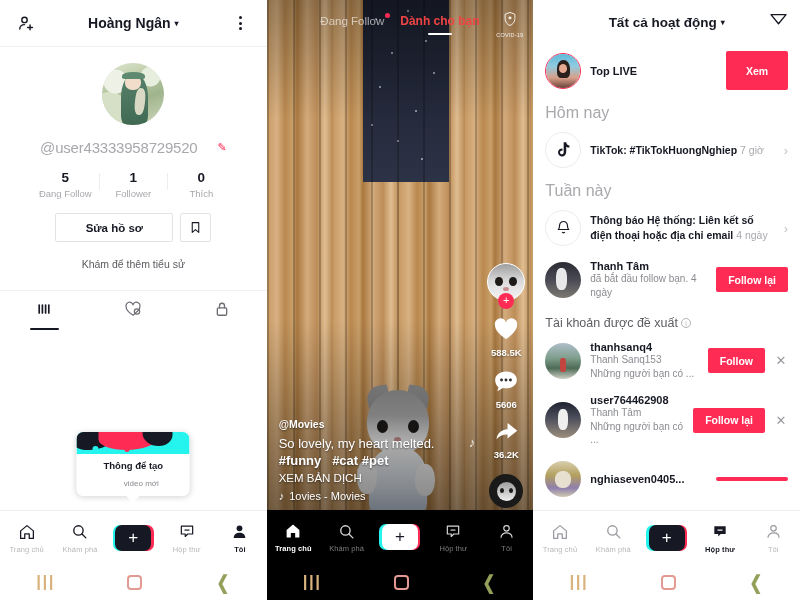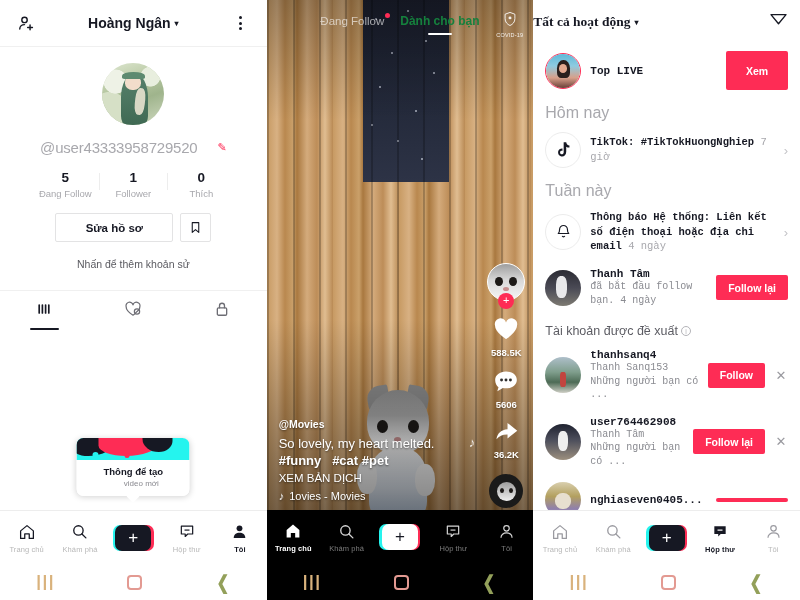--- a/index.html
+++ b/index.html
@@ -107,21 +107,21 @@
   .create-tip .art .b2 { position: absolute; left: 22px; top: -4px; width: 58px; height: 22px;
                          background: #fe2c55; border-radius: 0 0 55% 50%; }
   .create-tip .art .b3 { position: absolute; left: 66px; top: -10px; width: 30px; height: 24px;
                          background: #161823; border-radius: 0 0 50% 60%; }
   .create-tip .art .d1 { position: absolute; left: 16px; top: 14px; width: 6px; height: 6px;
                          border-radius: 50%; background: #25f4ee; }
   .create-tip .art .d2 { position: absolute; left: 48px; top: 15px; width: 5px; height: 5px;
                          border-radius: 50%; background: #fe2c55; }
   .create-tip .body { padding: 6px 0 8px; text-align: center; background: #fff; }
   .create-tip .t1 { font-size: 9.5px; font-weight: bold; color: #161823; }
-  .create-tip .t2 { font-size: 8px; color: #8a8a90; margin-top: 2px; padding-left: 16px; }
+  .create-tip .t2 { font-size: 8px; color: #8a8a90; margin-top: 8px; padding-left: 16px; }
   .create-tip-arrow { position: absolute; left: 50%; transform: translateX(-50%) rotate(45deg);
                       bottom: 99px; width: 9px; height: 9px; background: #fff; }
 
   
   .video-bg { position: absolute; inset: 0;
       background:
         repeating-linear-gradient(90deg,
           #c79a63 0px, #d8b183 10px, #b9884f 18px, #caa06a 26px,
           #a9783f 30px, #d4ab7c 40px, #bd8d58 50px, #e0bd91 58px, #b98a54 66px);
       }
@@ -147,21 +147,21 @@
   .cat .paw-r { position: absolute; right: -2px; top: 74px; width: 20px; height: 32px;
       background: #f4f4f4; border-radius: 46%; }
   .video-shade-top { position: absolute; left:0; right:0; top:0; height: 120px;
       background: linear-gradient(180deg, rgba(0,0,0,.28), rgba(0,0,0,0)); }
   .video-shade-bot { position: absolute; left:0; right:0; bottom:90px; height: 190px;
       background: linear-gradient(0deg, rgba(0,0,0,.46), rgba(0,0,0,0)); }
 
   .feed-tabs { position: absolute; top: 14px; left: 0; right: 0; display: flex;
                align-items: center; justify-content: center; gap: 16px; }
   .feed-tab { font-size: 11.5px; color: rgba(255,255,255,.62); position: relative; padding-bottom: 5px; }
-  .feed-tab.active { color: #15803d; font-weight: bold; font-size: 12px; }
+  .feed-tab.active { color: #ef4444; font-weight: bold; font-size: 12px; }
   .feed-tab.active .bar { position: absolute; left: 50%; transform: translateX(-50%); bottom: -2px;
                           width: 24px; height: 2px; background: #fff; border-radius: 2px; }
   .feed-tab .dot { position: absolute; right: -6px; top: -2px; width: 5px; height: 5px;
                    border-radius: 50%; background: #fe2c55; }
   .covid { position: absolute; right: 10px; top: 11px; display: flex; flex-direction: column;
            align-items: center; gap: 1px; color: rgba(255,255,255,.88); }
   .covid .lbl { font-size: 5.5px; letter-spacing: .2px; }
 
   .rail { position: absolute; right: 8px; bottom: 92px; display: flex; flex-direction: column;
           align-items: center; gap: 11px; }
@@ -186,29 +186,29 @@
   .caption { position: absolute; left: 12px; bottom: 98px; width: 190px; color: #fff; }
   .caption .handle { font-size: 10.5px; font-weight: bold; text-shadow: 0 1px 2px rgba(0,0,0,.5); }
   .caption .txt { font-size: 13px; line-height: 1.32; margin-top: 5px; text-shadow: 0 1px 2px rgba(0,0,0,.5); }
   .caption .txt .tag { font-weight: bold; }
   .caption .translate { font-size: 11.5px; margin-top: 3px; text-shadow: 0 1px 2px rgba(0,0,0,.5); }
   .caption .music { font-size: 11px; margin-top: 6px; display: flex; align-items: center; gap: 5px;
                     text-shadow: 0 1px 2px rgba(0,0,0,.5); }
   .note-float { position: absolute; right: 58px; bottom: 150px; color: #fff; font-size: 13px; opacity: .85; }
 
   
-  .p3-head { height: 44px; display: flex; align-items: center; position: relative; font-family: Liberation Serif, serif; }
+  .p3-head { height: 44px; display: flex; align-items: center; justify-content: center; position: relative; }
   .p3-title { font-size: 13.5px; font-weight: bold; color: #161823; display: flex; align-items: center; gap: 4px; }
   .p3-title .caret { font-size: 8px; }
   .p3-filter { position: absolute; right: 12px; top: 12px; }
 
   .row { display: flex; align-items: center; padding: 7px 12px; gap: 9px; }
   .row .av { width: 36px; height: 36px; border-radius: 50%; flex: none; overflow: hidden; position: relative; }
   .row .av.live { border: 1.6px solid #fe2c55; }
-  .row .txt { flex: 1; min-width: 0; font-family: Liberation Mono, monospace; }
+  .row .txt { flex: 1; min-width: 0; }
   .row .name { font-size: 11px; font-weight: bold; color: #161823; }
   .row .sub { font-size: 10px; color: #8a8b91; line-height: 1.35; }
   .row .line { font-size: 10.5px; color: #161823; line-height: 1.4; }
   .row .line b { font-weight: bold; }
   .row .line .time { color: #a8a8ad; font-weight: normal; }
   .chev { color: #c4c4c8; font-size: 13px; }
 
   .btn-red { background: #fe2c55; color: #fff; border: none; border-radius: 2px;
              font-size: 10.5px; font-weight: bold; padding: 0 12px; height: 25px;
              display: flex; align-items: center; justify-content: center; flex: none;
@@ -304,21 +304,21 @@
 
     <div class="p1-actions">
       <div class="btn-edit">Sửa hồ sơ</div>
       <div class="btn-sq">
         <svg width="13" height="15" viewBox="0 0 24 24" fill="none" stroke="#161823" stroke-width="2" stroke-linejoin="round">
             <path d="M6 3h12v18l-6-5-6 5z"></path>
           </svg>
       </div>
     </div>
 
-    <div class="p1-bio">Nhấn để thêm khoản sử</div>
+    <div class="p1-bio">Khám để thêm tiểu sử</div>
 
     <div class="p1-tabs">
       <div class="p1-tab">
         <span>
           <svg width="16" height="14" viewBox="0 0 20 16" fill="none" stroke="#161823" stroke-width="2.1" stroke-linecap="round">
               <path d="M4 3v10M8 3v10M12 3v10M16 3v10"></path>
             </svg>
         </span>
         <span class="under"></span>
       </div>

